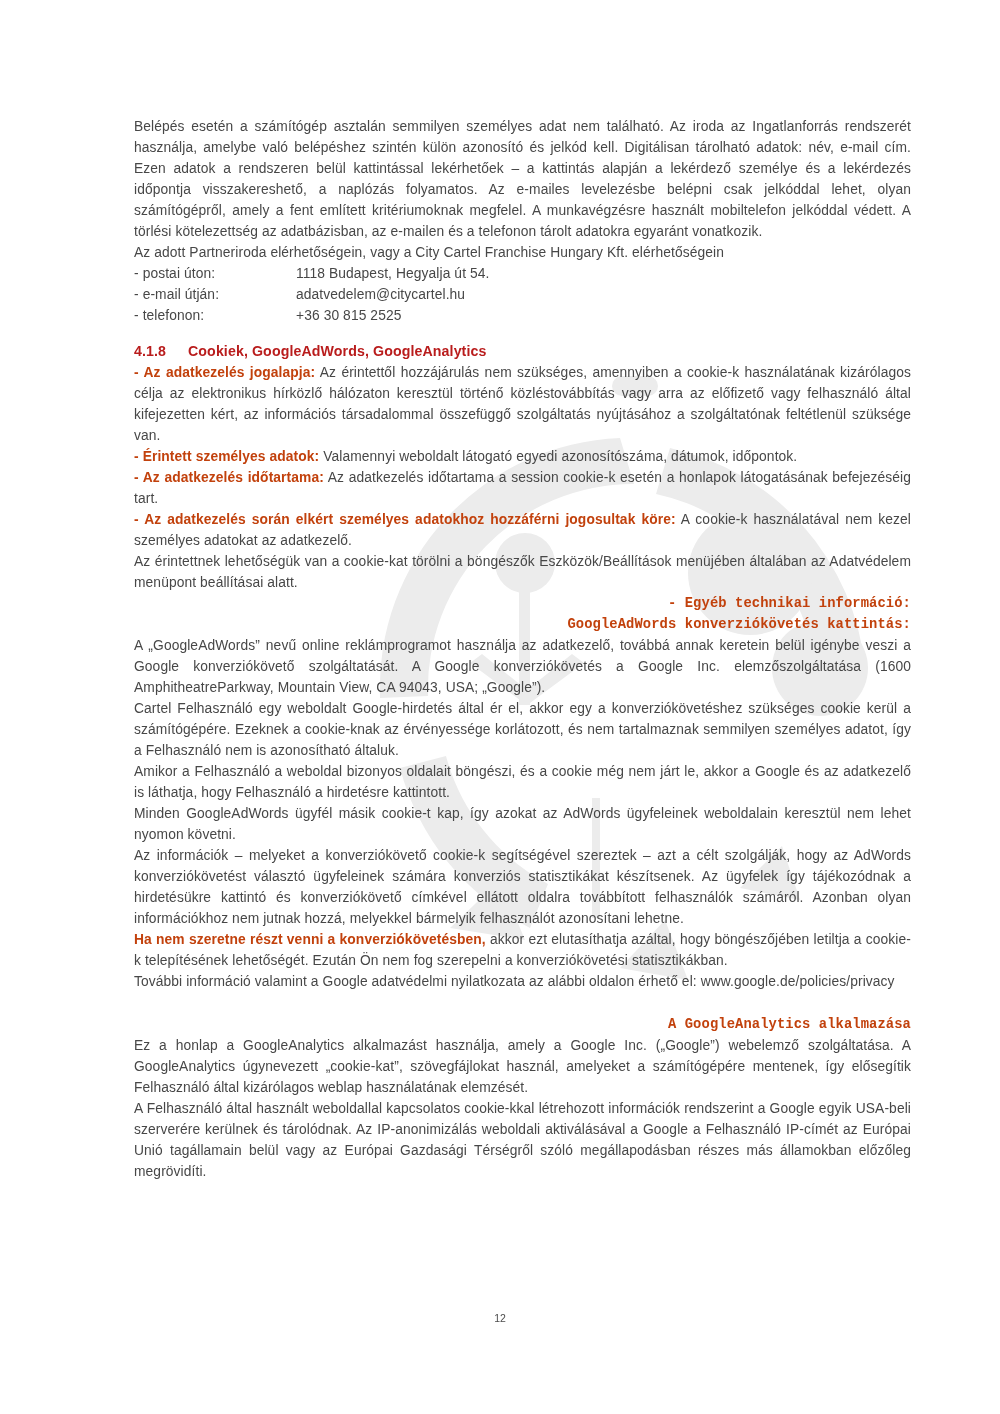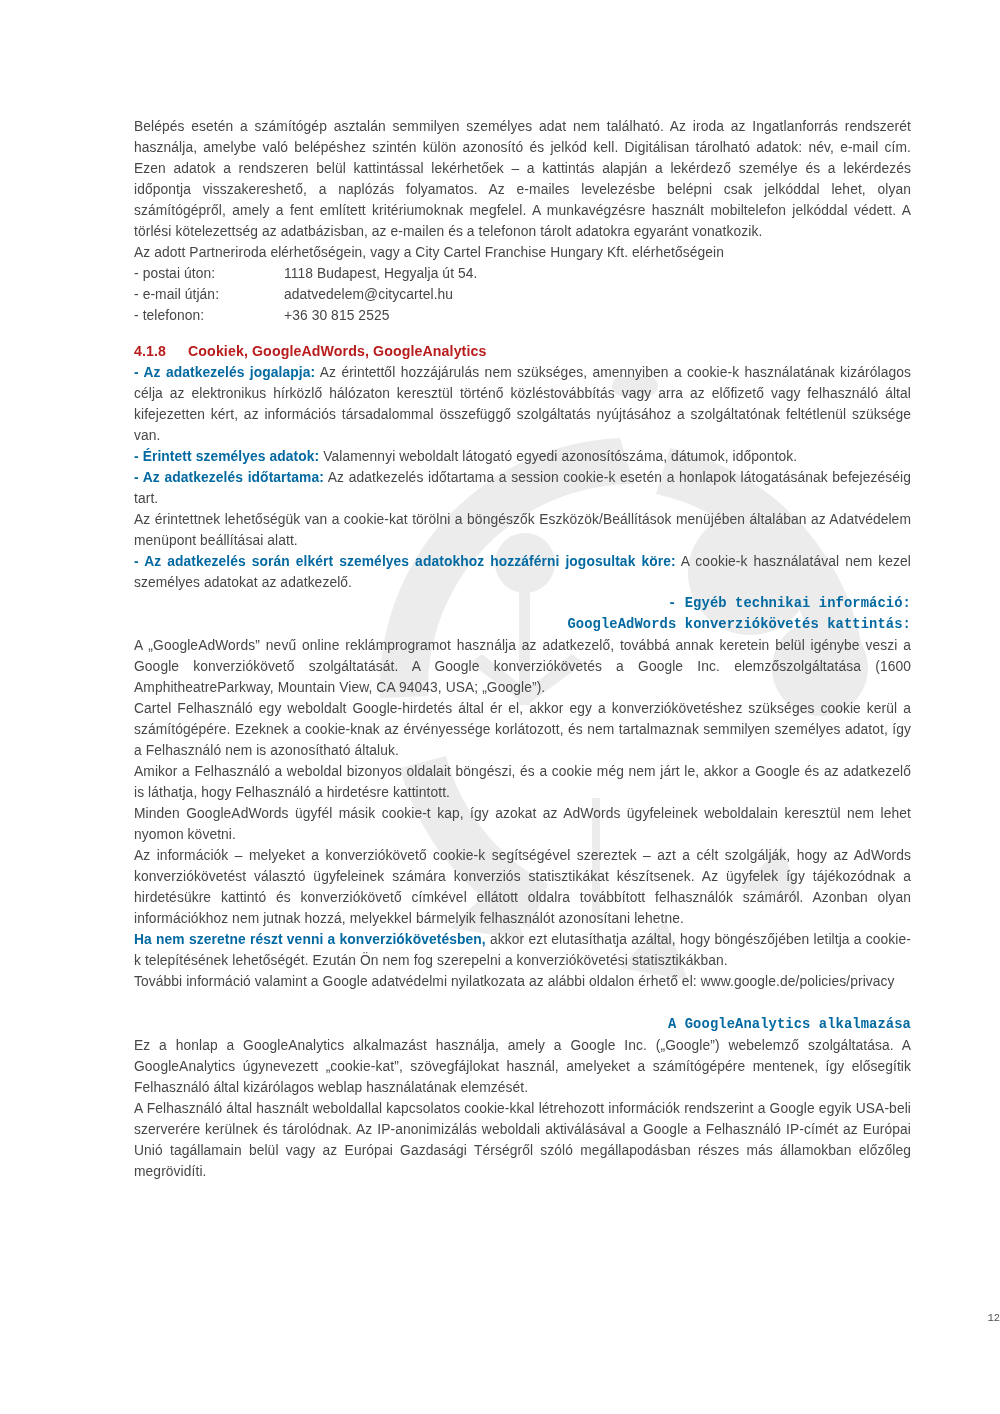--- a/index.html
+++ b/index.html
@@ -15,34 +15,34 @@
   .watermark{
     position:absolute;left:320px;top:368px;
     z-index:0;pointer-events:none;
   }
   .content{
     position:absolute;left:134px;top:116px;width:777px;
     z-index:1;
     font-size:13.8px;line-height:21px;letter-spacing:.1px;
   }
   .para{margin:0;text-align:justify;}
-  .para b, .bold-line{font-weight:700;color:#0369a1;}
+  .para b, .bold-line{font-weight:700;color:#c2410c;}
   .bold-line{margin:0;text-align:right;font-family:Liberation Mono, monospace;}
-  .contact-row{display:flex;}
+  .contact-row{display:flex;gap:12px;}
   .contact-label{width:150px;flex:none;}
   .contact-value{flex:1;}
   .heading-numbered{
     display:flex;margin:15px 0 0 0;
     font-size:14.2px;font-weight:700;color:#b91c1c;line-height:21px;
   }
   .heading-num{width:54px;flex:none;}
   .spacer{height:22px;}
   .page-number{
     position:absolute;left:0;right:0;top:1312px;
-    text-align:right;font-size:10.5px;color:#4c4c4c;z-index:1;font-family:Liberation Mono, monospace;
+    text-align:center;font-size:10.5px;color:#4c4c4c;z-index:1;
   }
 </style>
 </head>
 <body>
 
 <div class="page">
 
   <svg class="watermark" width="560" height="660" viewBox="0 0 560 660" aria-hidden="true">
     <g fill="#ececec" stroke="none">
       <rect x="292" y="8" width="46" height="20" rx="10"></rect>
@@ -76,22 +76,22 @@
         <span class="contact-label">- telefonon:</span>
         <span class="contact-value">+36 30 815 2525</span>
       </div>
       <h2 class="heading-numbered">
         <span class="heading-num">4.1.8</span>
         <span>Cookiek, GoogleAdWords, GoogleAnalytics</span>
       </h2>
       <p class="para"><b>- Az adatkezelés jogalapja:</b> <span>Az érintettől hozzájárulás nem szükséges, amennyiben a cookie-k használatának kizárólagos célja az elektronikus hírközlő hálózaton keresztül történő közléstovábbítás vagy arra az előfizető vagy felhasználó által kifejezetten kért, az információs társadalommal összefüggő szolgáltatás nyújtásához a szolgáltatónak feltétlenül szüksége van.</span></p>
       <p class="para"><b>- Érintett személyes adatok:</b> <span>Valamennyi weboldalt látogató egyedi azonosítószáma, dátumok, időpontok.</span></p>
       <p class="para"><b>- Az adatkezelés időtartama:</b> <span>Az adatkezelés időtartama a session cookie-k esetén a honlapok látogatásának befejezéséig tart.</span></p>
+      <p class="para"><b>- Az adatkezelés során elkért személyes adatokhoz hozzáférni jogosultak köre:</b> <span>A cookie-k használatával nem kezel személyes adatokat az adatkezelő.</span></p>
       <p class="para">Az érintettnek lehetőségük van a cookie-kat törölni a böngészők Eszközök/Beállítások menüjében általában az Adatvédelem menüpont beállításai alatt.</p>
-      <p class="para"><b>- Az adatkezelés során elkért személyes adatokhoz hozzáférni jogosultak köre:</b> <span>A cookie-k használatával nem kezel személyes adatokat az adatkezelő.</span></p>
       <p class="bold-line">- Egyéb technikai információ:</p>
       <p class="bold-line">GoogleAdWords konverziókövetés kattintás:</p>
       <p class="para">A „GoogleAdWords” nevű online reklámprogramot használja az adatkezelő, továbbá annak keretein belül igénybe veszi a Google konverziókövető szolgáltatását. A Google konverziókövetés a Google Inc. elemzőszolgáltatása (1600 AmphitheatreParkway, Mountain View, CA 94043, USA; „Google”).</p>
       <p class="para">Cartel Felhasználó egy weboldalt Google-hirdetés által ér el, akkor egy a konverziókövetéshez szükséges cookie kerül a számítógépére. Ezeknek a cookie-knak az érvényessége korlátozott, és nem tartalmaznak semmilyen személyes adatot, így a Felhasználó nem is azonosítható általuk.</p>
       <p class="para">Amikor a Felhasználó a weboldal bizonyos oldalait böngészi, és a cookie még nem járt le, akkor a Google és az adatkezelő is láthatja, hogy Felhasználó a hirdetésre kattintott.</p>
       <p class="para">Minden GoogleAdWords ügyfél másik cookie-t kap, így azokat az AdWords ügyfeleinek weboldalain keresztül nem lehet nyomon követni.</p>
       <p class="para">Az információk – melyeket a konverziókövető cookie-k segítségével szereztek – azt a célt szolgálják, hogy az AdWords konverziókövetést választó ügyfeleinek számára konverziós statisztikákat készítsenek. Az ügyfelek így tájékozódnak a hirdetésükre kattintó és konverziókövető címkével ellátott oldalra továbbított felhasználók számáról. Azonban olyan információkhoz nem jutnak hozzá, melyekkel bármelyik felhasználót azonosítani lehetne.</p>
       <p class="para"><b>Ha nem szeretne részt venni a konverziókövetésben,</b> <span>akkor ezt elutasíthatja azáltal, hogy böngészőjében letiltja a cookie-k telepítésének lehetőségét. Ezután Ön nem fog szerepelni a konverziókövetési statisztikákban.</span></p>
       <p class="para">További információ valamint a Google adatvédelmi nyilatkozata az alábbi oldalon érhető el: www.google.de/policies/privacy</p>
       <div class="spacer"></div>

